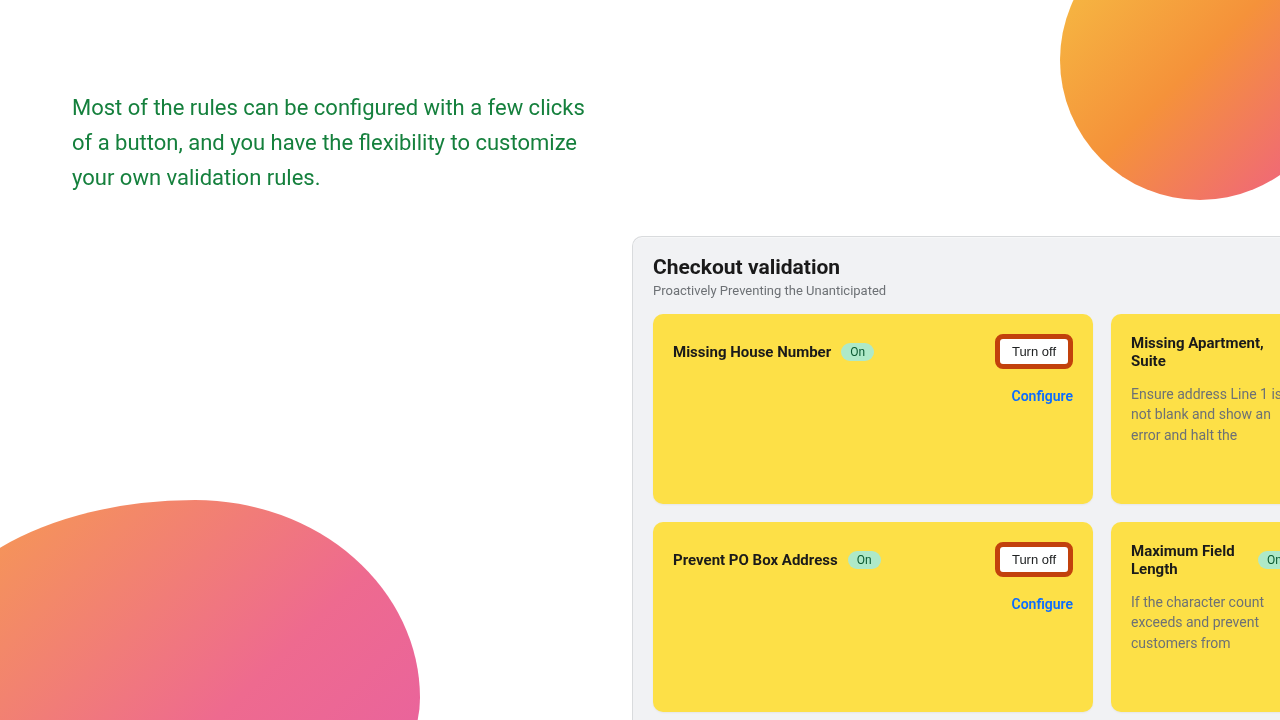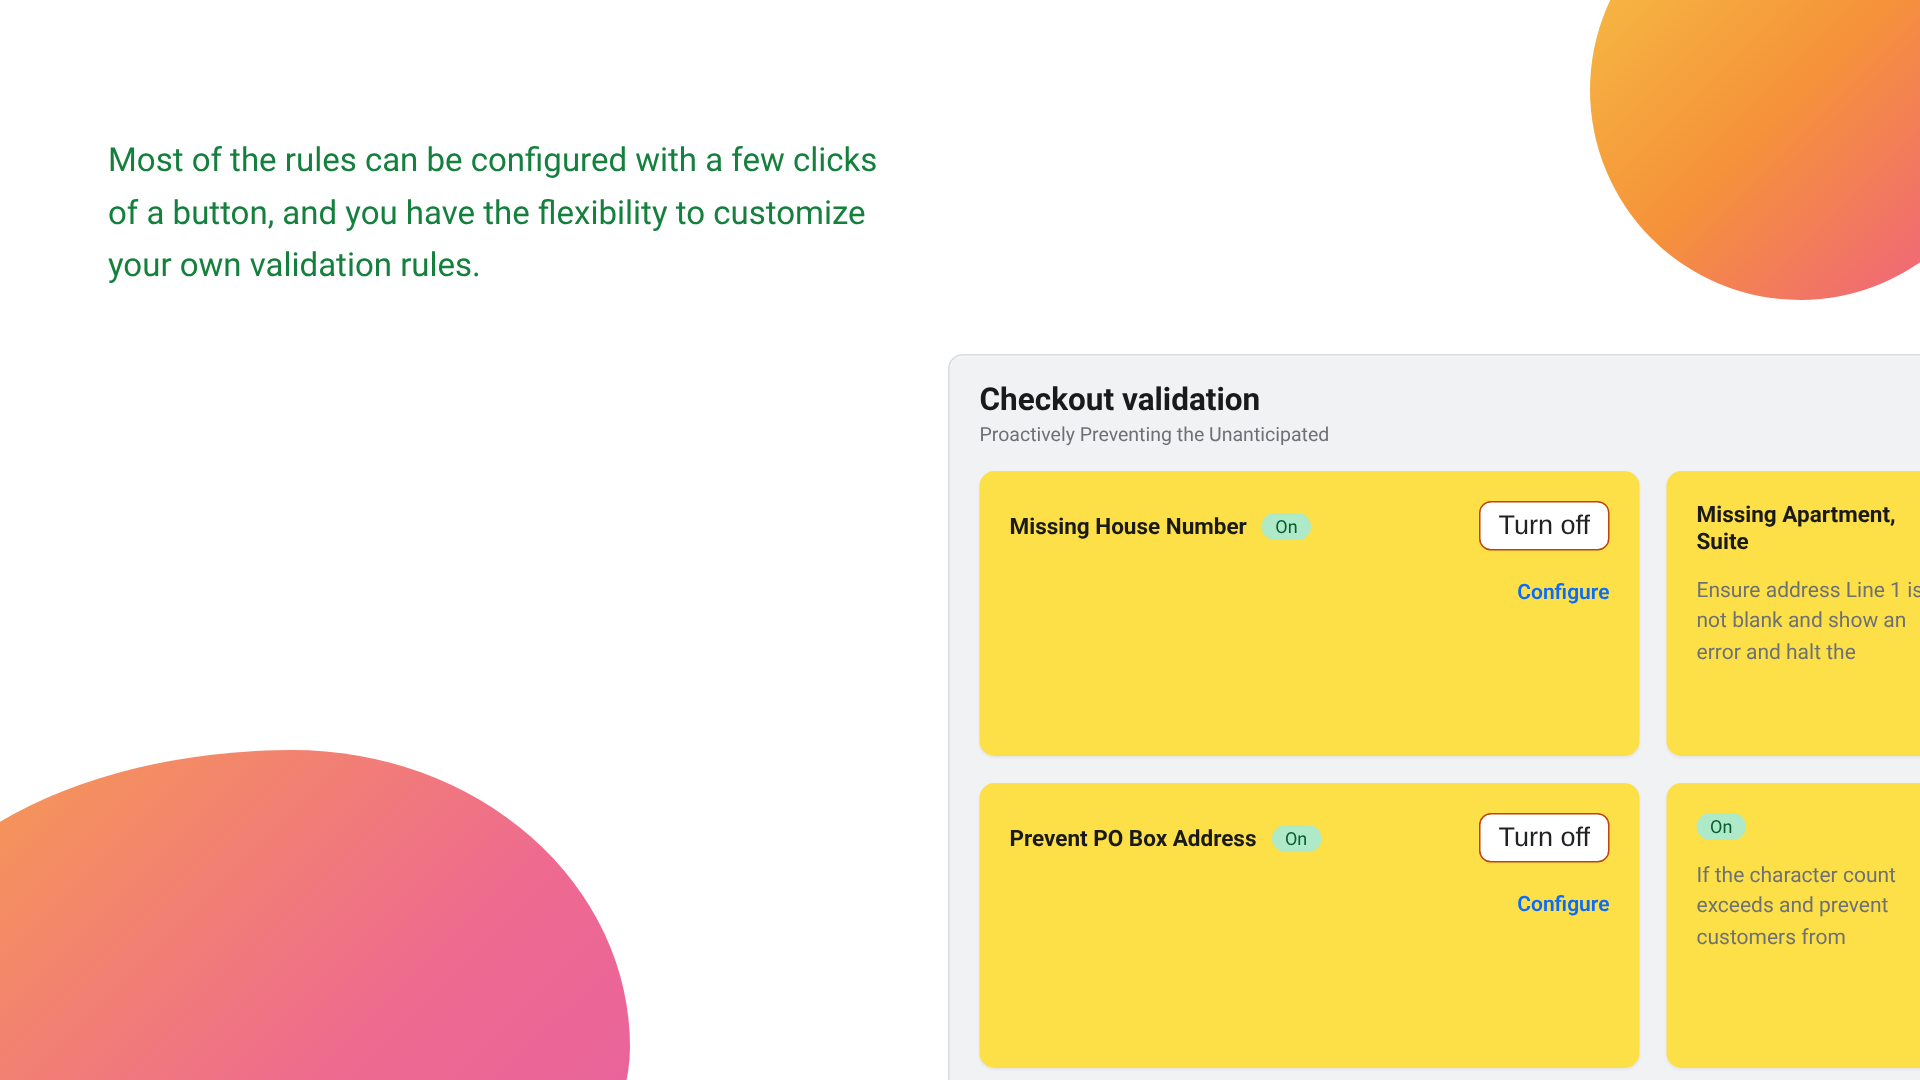--- a/index.html
+++ b/index.html
@@ -114,24 +114,24 @@
       background: #aee9c8;
       color: #0a5a32;
       font-size: 12px;
       font-weight: 400;
       padding: 2px 9px;
       border-radius: 10px;
     }
     .btn-turnoff {
       margin-left: auto;
       background: #ffffff;
-      border: 1px solid #c2410c;
+      border: 5px solid #c2410c;
       border-radius: 8px;
       padding: 5px 12px;
-      font-size: 18px;
+      font-size: 13px;
       font-weight: 500;
       color: #202223;
       cursor: pointer;
     }
     .card-desc {
       font-size: 14px;
       line-height: 1.45;
       color: #6d7175;
       flex-grow: 1;
     }
@@ -194,20 +194,21 @@
     <div class="col">
       <div class="card card-narrow">
         <div class="card-header">
           <span class="card-title">Missing Apartment, Suite</span>
         </div>
         <div class="card-desc">Ensure address Line 1 is not blank and show an error and halt the</div>
       </div>
 
       <div class="card card-narrow">
         <div class="card-header">
+          <span class="card-title">Maximum Field Length</span>
           <span class="badge">On</span>
         </div>
         <div class="card-desc">If the character count exceeds and prevent customers from</div>
       </div>
     </div>
 
   </div>
 </div>
 
 </body></html>

